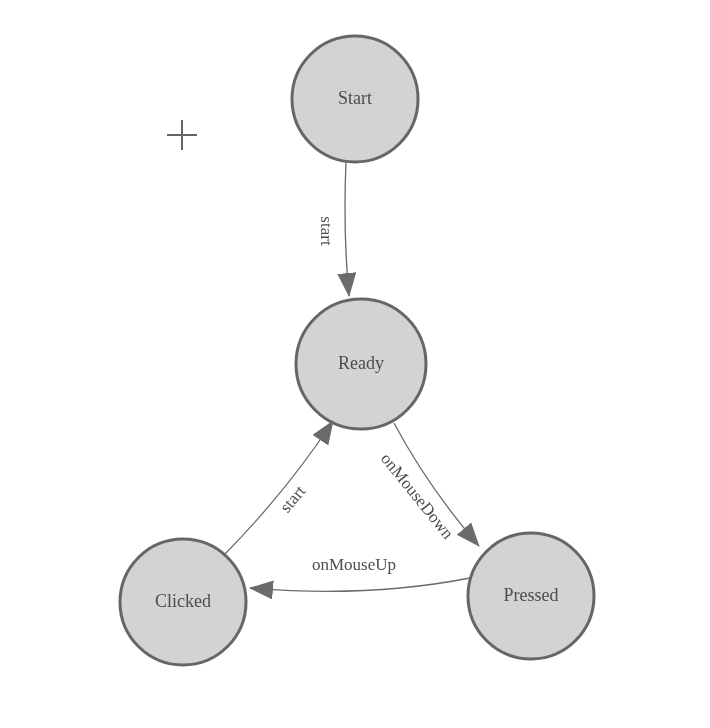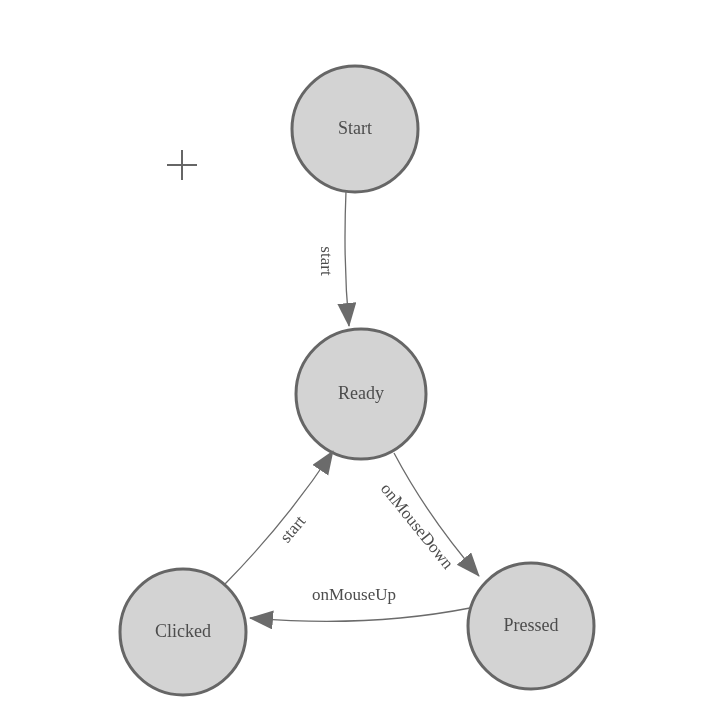--- a/index.html
+++ b/index.html
@@ -9,21 +9,21 @@
     --text-color: #4d4d4d;
     --bg: #ffffff;
   }
   * { margin: 0; padding: 0; box-sizing: border-box; }
   html, body {
     width: 710px; height: 728px;
     background: var(--bg);
     overflow: hidden;
     font-family: "Liberation Serif", serif;
   }
-  .canvas-wrap { width: 710px; height: 568px; position: relative; margin-top: 30px; }
+  .canvas-wrap { width: 710px; height: 568px; position: relative; }
   svg { display: block; }
   .state-circle {
     fill: var(--node-fill);
     stroke: var(--node-stroke);
     stroke-width: 3;
   }
   .node-label {
     font-family: "Liberation Serif", serif;
     font-size: 18px;
     fill: var(--text-color);

